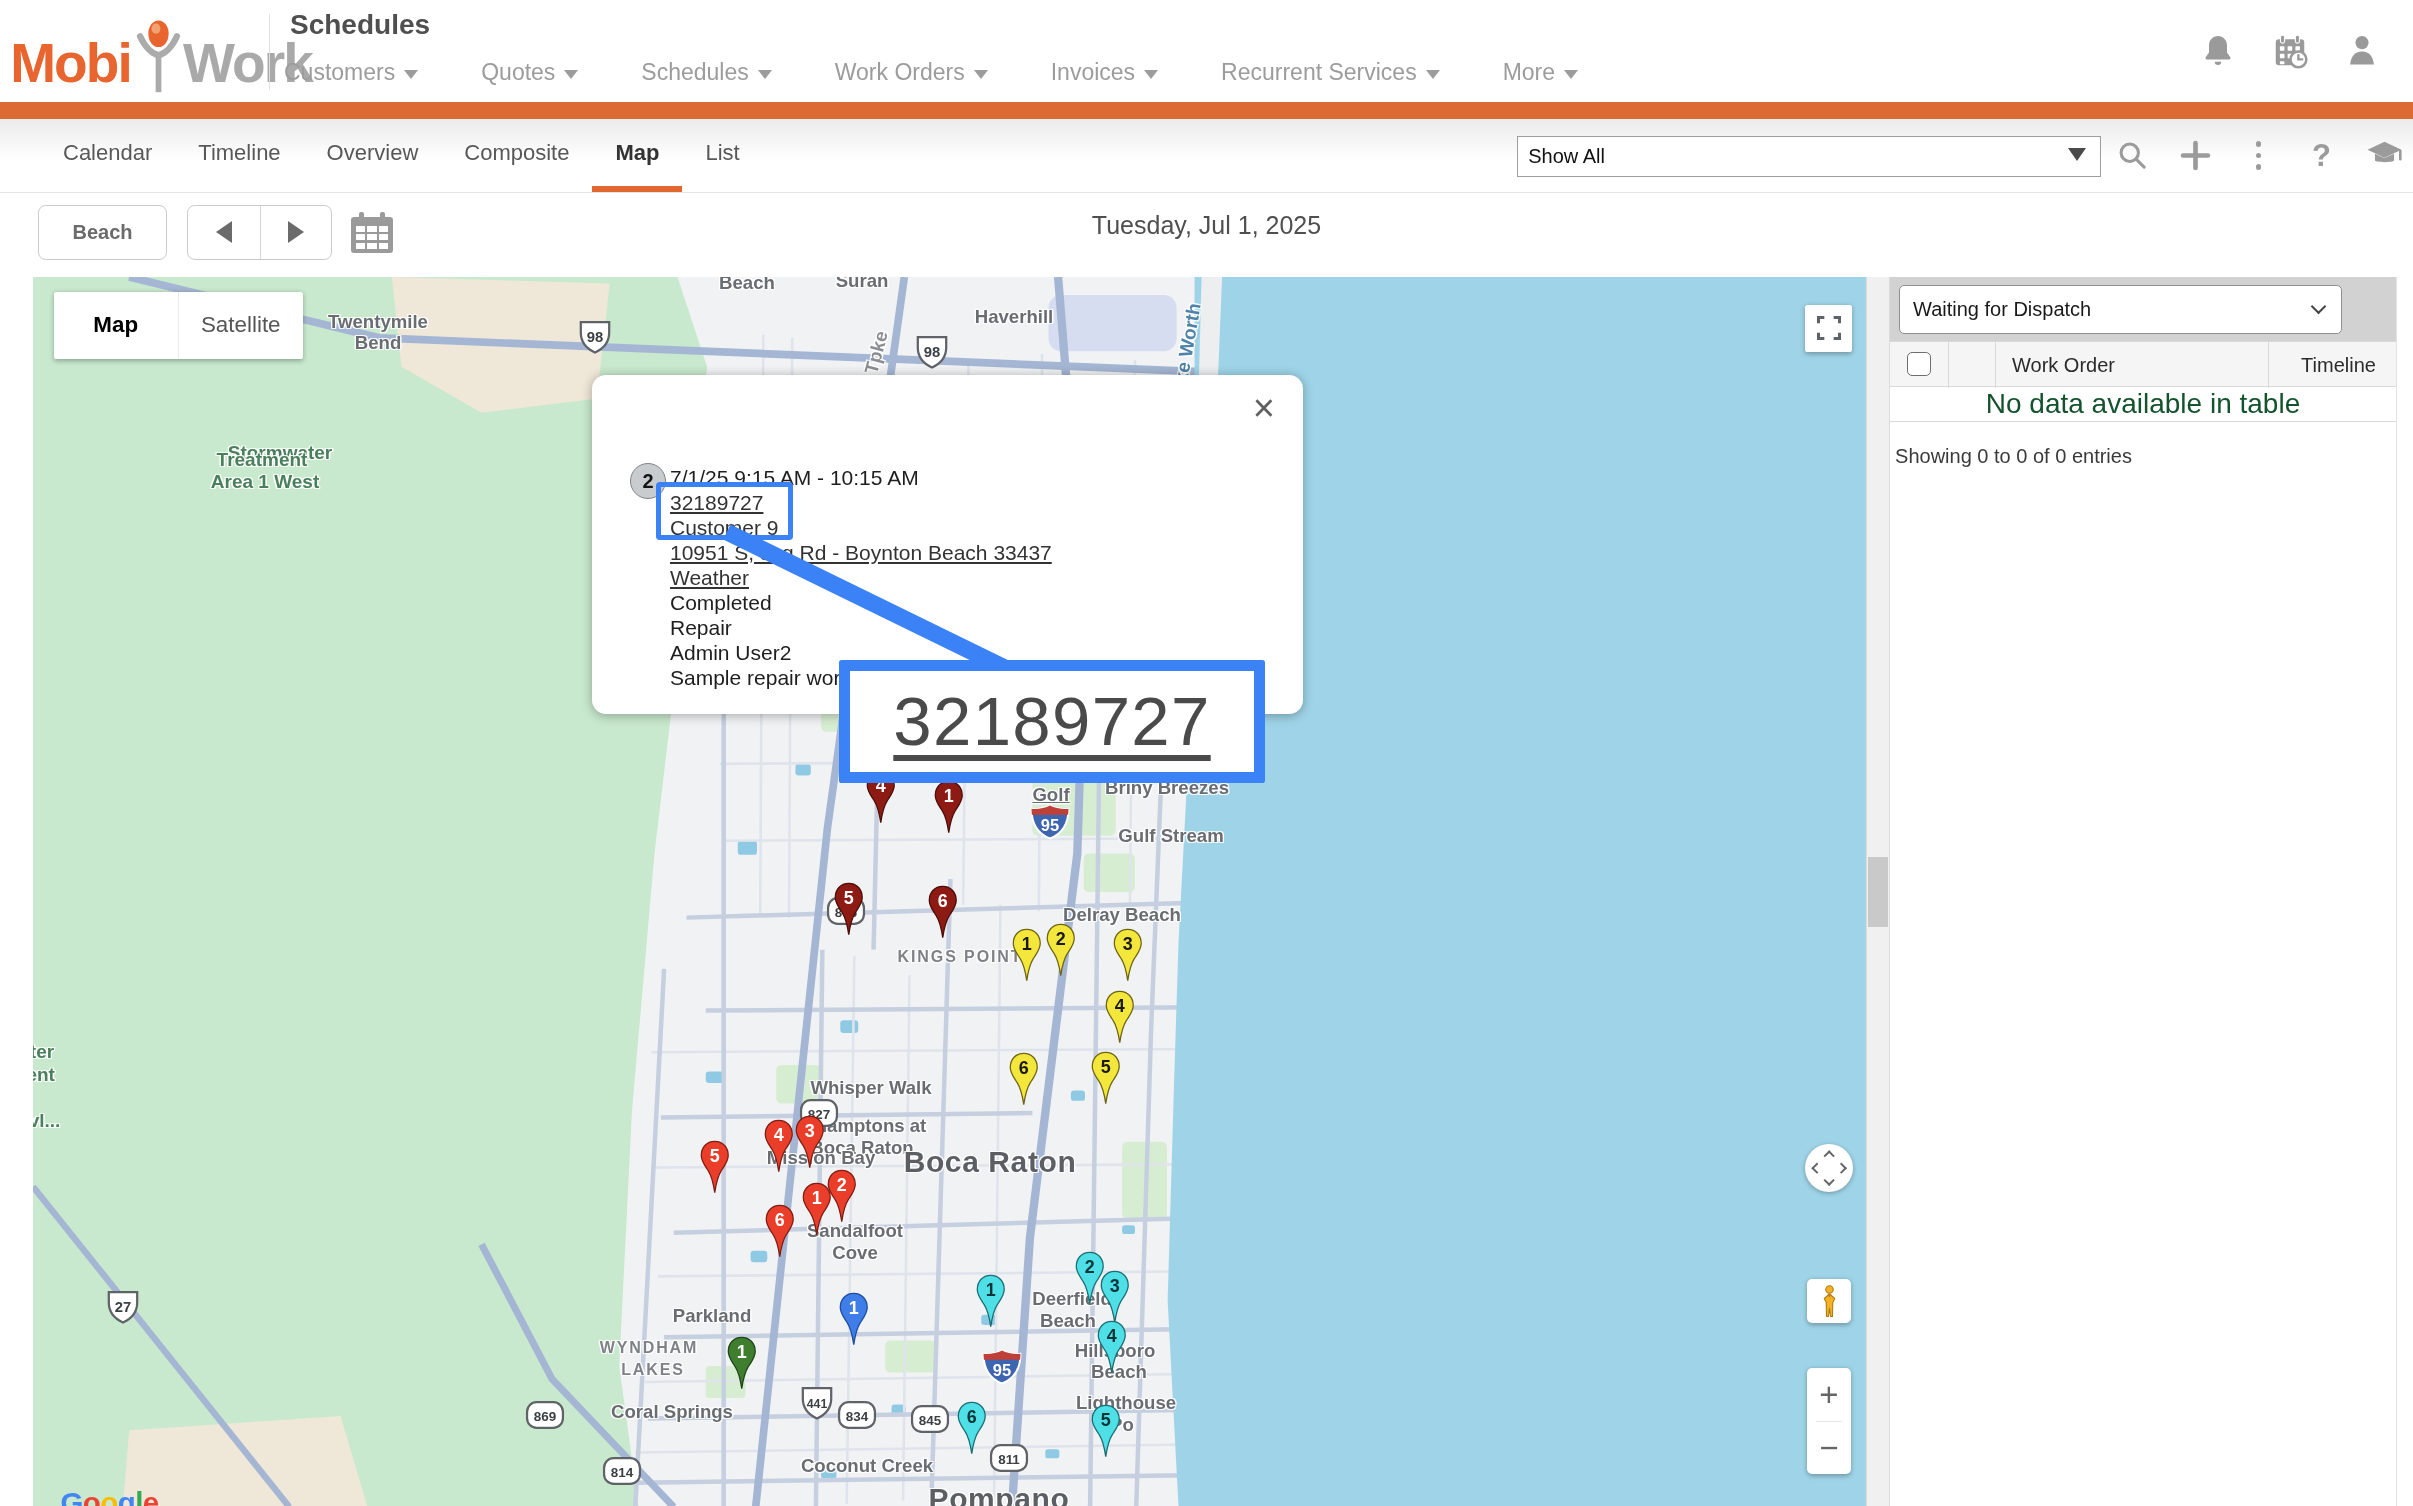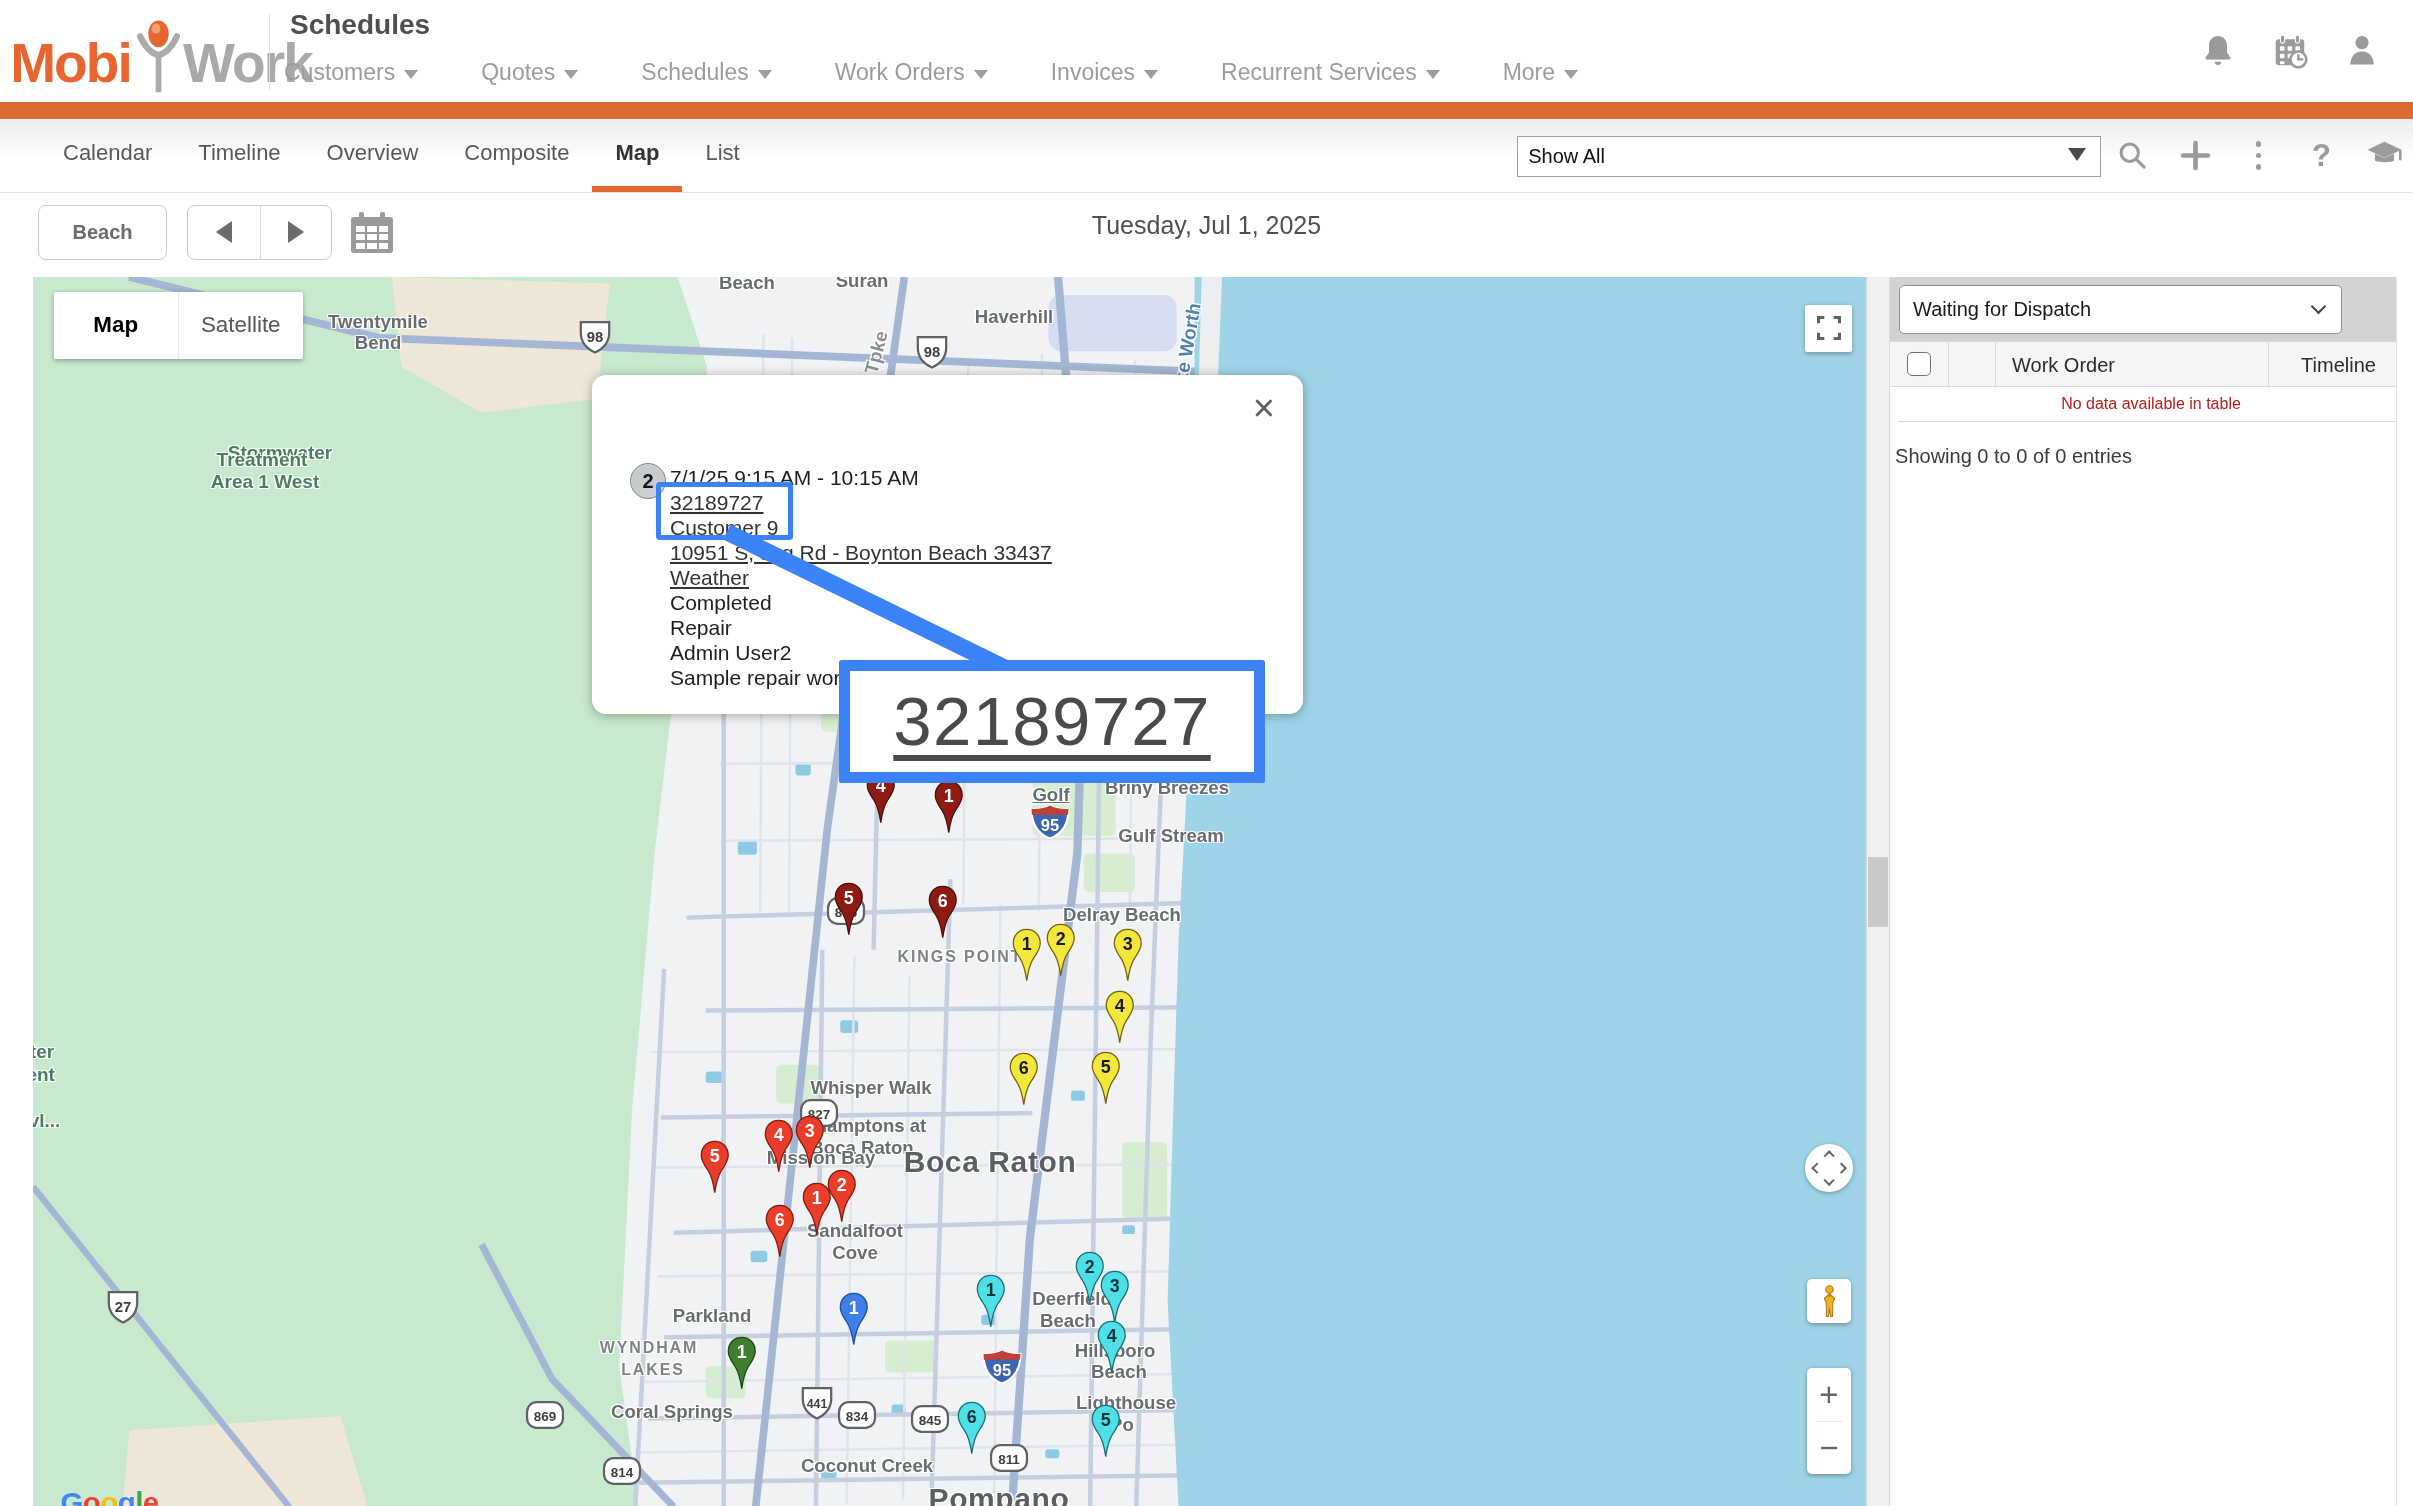--- a/index.html
+++ b/index.html
@@ -103,21 +103,21 @@
   
   .sidebar{position:absolute;left:1890px;top:277px;width:524px;height:1230px;background:#fff}
   .sb-gray{position:absolute;left:0;top:0;width:506px;height:64px;background:#D2D2D2}
   .sb-select{position:absolute;left:9px;top:7.7px;width:443px;height:49px;background:#fff;border:1.3px solid #8F8F8F;border-radius:5.1px;display:flex;align-items:center;cursor:pointer}
   .sb-select .val{font-size:20px;color:#1A1A1A;padding-left:13px}
   .sb-select .chev{position:absolute;right:16.7px;top:15.4px;width:11px;height:11px;border-right:2.6px solid #444;border-bottom:2.6px solid #444;transform:rotate(45deg)}
   .sb-thead{position:absolute;left:0;top:64px;width:506px;height:46px;background:#F5F5F5;border-top:0.6px solid #D9D9D9;border-bottom:0.6px solid #D9D9D9}
   .sb-thead .cdiv{position:absolute;top:0;width:0.6px;height:46px;background:#D9D9D9}
   .sb-check{position:absolute;left:16.7px;top:10.2px;width:24px;height:24px;border:1.9px solid #6E6E6E;border-radius:5.1px;background:#fff;cursor:pointer}
   .sb-col{position:absolute;top:0;height:46px;display:flex;align-items:center;font-size:20px;color:#2B2B2B}
-  .sb-nodata{position:absolute;left:8px;top:110px;width:506px;height:35px;border-bottom:0.6px solid #D9D9D9;display:flex;align-items:center;justify-content:center;font-size:16px;color:#b91c1c}
+  .sb-nodata{position:absolute;left:0;top:110px;width:506px;height:35px;border-bottom:0.6px solid #D9D9D9;display:flex;align-items:center;justify-content:center;font-size:28px;color:#14532d}
   .sb-showing{position:absolute;left:5.1px;top:168px;font-size:20px;color:#3A3A3A}
   .sb-gutter{position:absolute;left:506px;top:0;width:18px;height:1230px;background:#fff;border-left:1.3px solid #E3E3E3}
 </style>
 </head>
 <body>
 
 <div class="app-header">
   <div class="logo">
     <span class="mobi">Mobi</span>
     <svg class="logo-fig" width="47" height="78" viewBox="0 0 74 122">

